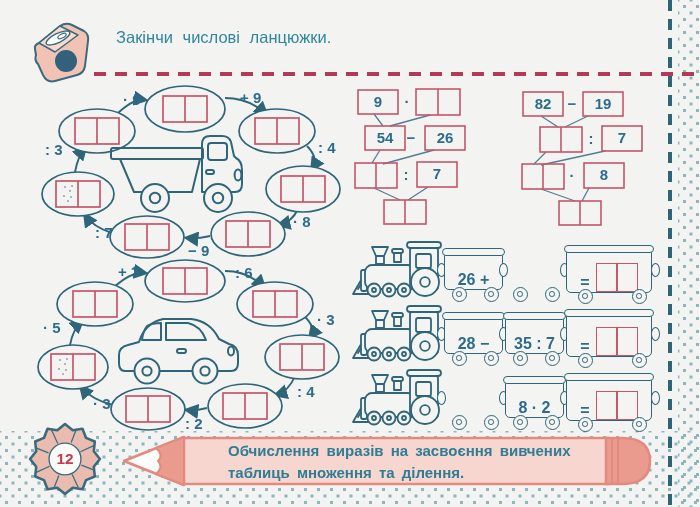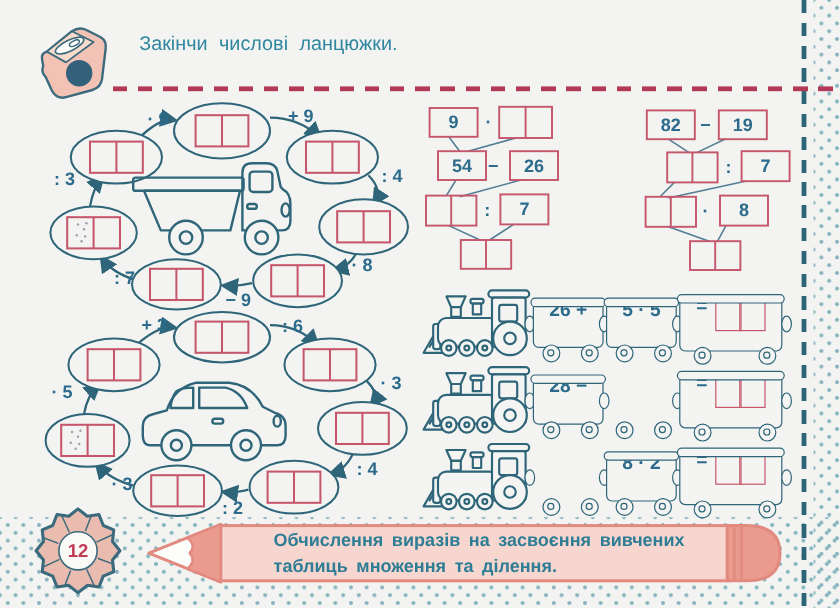--- a/index.html
+++ b/index.html
@@ -16,26 +16,26 @@
   .redline{position:absolute;left:94px;top:72px;width:606px;height:4px;z-index:2;
            background:repeating-linear-gradient(to right,#b23a56 0 12px,transparent 12px 21px);}
   .title{position:absolute;left:116px;top:28px;font-size:16.5px;font-weight:400;
          color:#2f86a0;word-spacing:5px;z-index:2;}
   .sharpener{position:absolute;left:24px;top:16px;z-index:2;}
   .chain{position:absolute;width:315px;height:176px;z-index:2;}
   #chain1{left:35px;top:84px;} #chain2{left:35px;top:259px;}
   .chain svg{position:absolute;left:0;top:0;}
   .op{position:absolute;font-size:15px;font-weight:700;color:#2d6b8c;white-space:nowrap;}
   .tree{position:absolute;width:130px;height:146px;z-index:2;}
-  #tree1{left:350px;top:86px;} #tree2{left:531px;top:86px;}
+  #tree1{left:350px;top:86px;} #tree2{left:515px;top:86px;}
   .tree text{font-size:15px;font-weight:700;fill:#2d6b8c;text-anchor:middle;}
   .train-row{position:absolute;left:350px;width:330px;height:66px;z-index:2;}
   #train1{top:237px;} #train2{top:301px;} #train3{top:365px;}
   .wagon{position:absolute;border:1.7px solid #2f6579;border-radius:5px;background:#f4f5f2;
-         display:flex;align-items:flex-start;justify-content:center;gap:6px;
+         display:flex;align-items:flex-end;justify-content:center;gap:6px;
          color:#2d6b8c;font-weight:700;font-size:16px;}
   .wagon::before{content:"";position:absolute;left:-3px;right:-3px;top:-2px;height:6px;
          border:1.5px solid #2f6579;border-radius:4px;background:#f4f5f2;}
   .wwheel{position:absolute;width:13px;height:13px;border:1.6px solid #2f6579;
           border-radius:50%;background:#f4f5f2;}
   .wwheel::after{content:"";position:absolute;left:3.2px;top:3.2px;width:3.6px;height:3.6px;
           border:1.3px solid #2f6579;border-radius:50%;}
   .coupler{position:absolute;width:7px;height:12px;border:1.5px solid #2f6579;
            border-radius:50%;background:#f4f5f2;}
   .ansbox{display:flex;}
@@ -326,23 +326,20 @@
 
   <div class="train-row" id="train1">
     <svg width="96" height="62">
         <use href="#loco"></use>
       </svg>
     <span class="coupler" style="left:87px;top:26px"></span>
     <div class="wagon" style="left:94px;top:12px;width:57px;height:39px">
         <span>26 +</span>
       </div>
     <span class="coupler" style="left:149px;top:26px"></span>
-    <div class="wagon" style="left:155px;top:12px;width:57px;height:39px">
-        <span>5 · 5</span>
-      </div>
     <span class="coupler" style="left:210px;top:26px"></span>
     <div class="wagon" style="left:216px;top:9px;width:84px;height:45px">
       <span>=</span>
       <span class="ansbox">
           <span class="cell"></span>
           <span class="cell"></span>
         </span>
     </div>
     <span class="coupler" style="left:301px;top:26px"></span>
     <span class="wwheel" style="left:102px;top:50px"></span><span class="wwheel" style="left:134px;top:50px"></span>
@@ -352,20 +349,23 @@
 
   <div class="train-row" id="train2">
     <svg width="96" height="62">
         <use href="#loco"></use>
       </svg>
     <span class="coupler" style="left:87px;top:26px"></span>
     <div class="wagon" style="left:94px;top:12px;width:57px;height:39px">
         <span>28 −</span>
       </div>
     <span class="coupler" style="left:149px;top:26px"></span>
+    <div class="wagon" style="left:155px;top:12px;width:57px;height:39px">
+        <span>35 : 7</span>
+      </div>
     <span class="coupler" style="left:210px;top:26px"></span>
     <div class="wagon" style="left:216px;top:9px;width:84px;height:45px">
       <span>=</span>
       <span class="ansbox">
           <span class="cell"></span>
           <span class="cell"></span>
         </span>
     </div>
     <span class="coupler" style="left:301px;top:26px"></span>
     <span class="wwheel" style="left:102px;top:50px"></span><span class="wwheel" style="left:134px;top:50px"></span>

